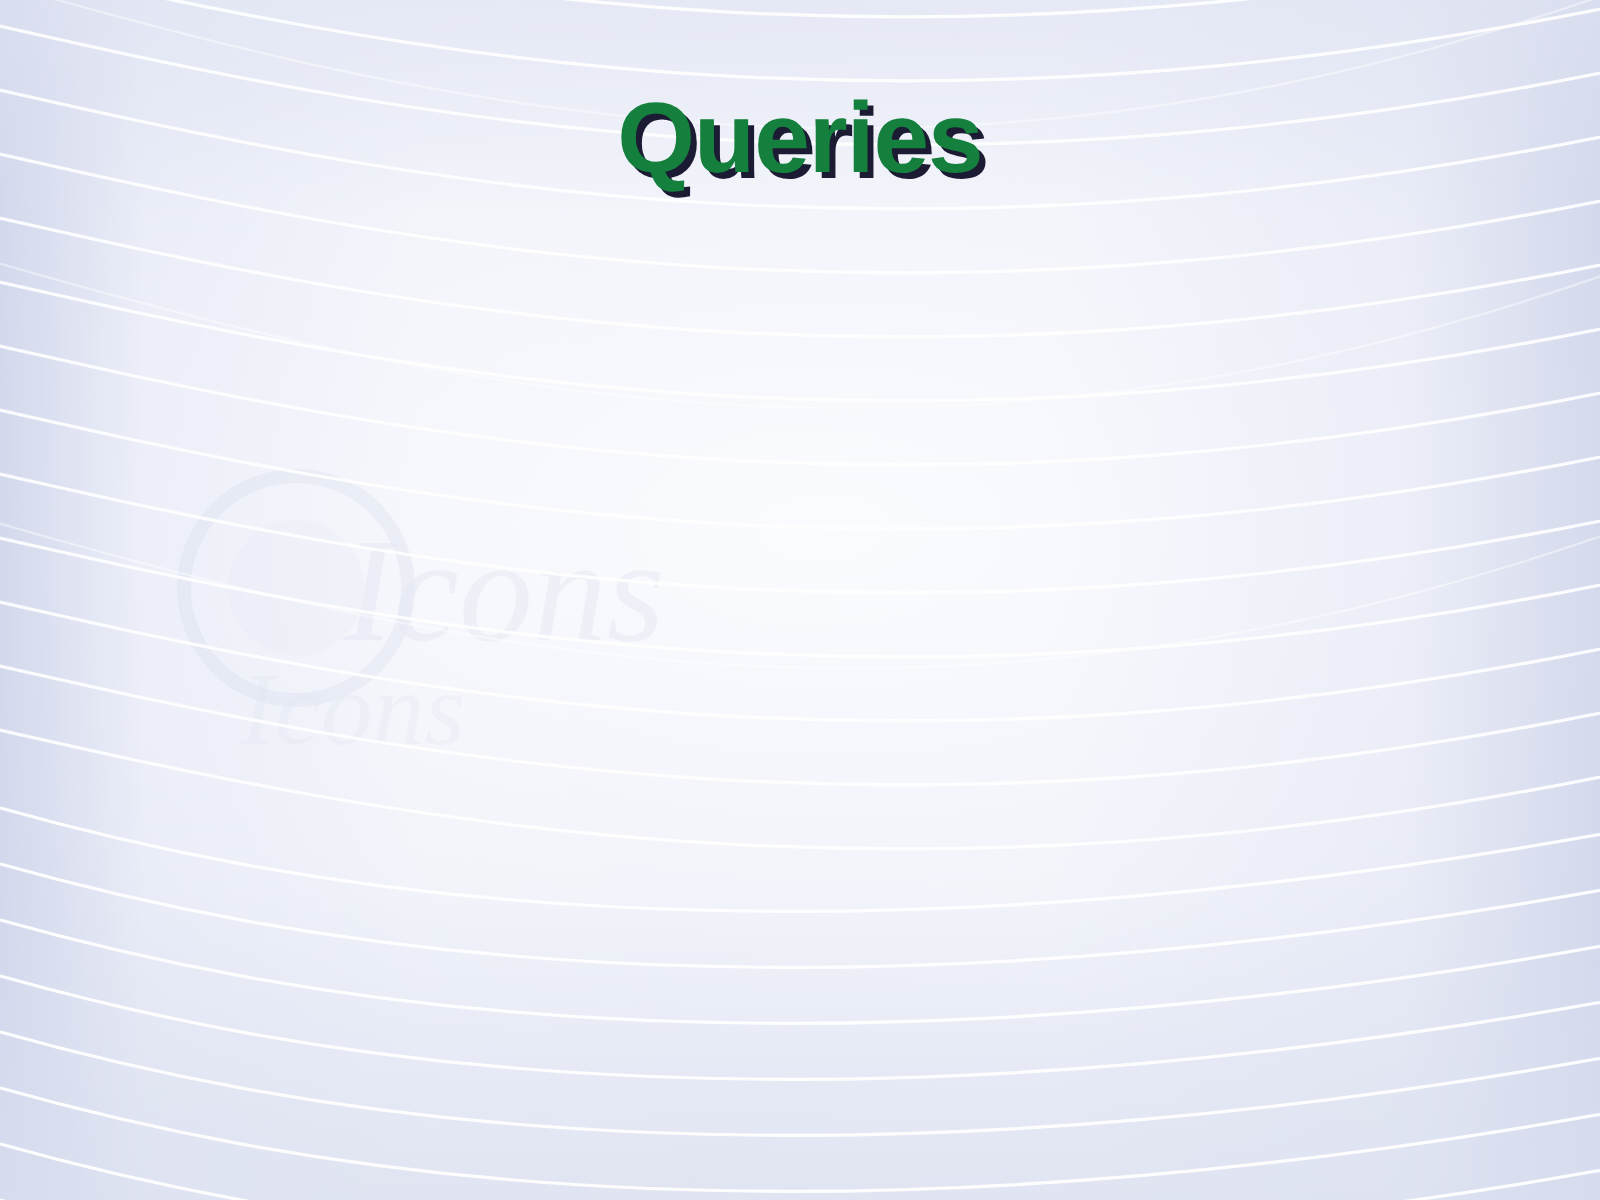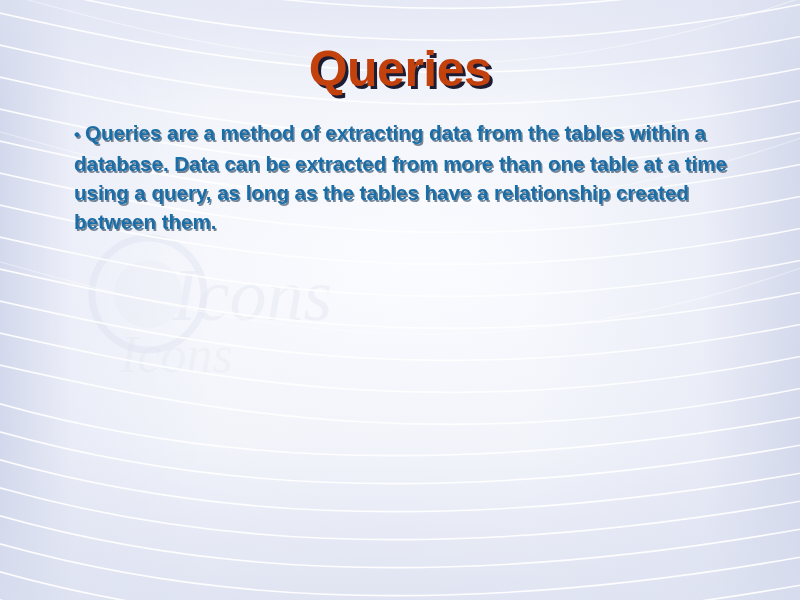--- a/index.html
+++ b/index.html
@@ -75,21 +75,21 @@
   
   #title {
     position: absolute;
     left: 0;
     top: 40px;
     width: 800px;
     text-align: center;
     font-size: 50px;
     font-weight: bold;
     letter-spacing: -0.5px;
-    color: #c2410c;
+    color: #15803d;
     text-shadow: 3px 3px 0 #1b1b33;
     white-space: nowrap;
   }
 
   
   #body-block {
     position: absolute;
     left: 74px;
     top: 118px;
     width: 660px;
@@ -166,17 +166,14 @@
 
     <g fill="none" stroke="#ffffff" stroke-width="1.1" opacity="0.45">
       <path d="M -40,-20 C 260,70 520,120 900,-40"></path>
       <path d="M -40,120 C 260,210 520,260 900,100"></path>
       <path d="M -40,250 C 260,340 520,390 900,230"></path>
     </g>
   </svg>
 
   <div id="title">Queries</div>
 
-  <div id="body-block">
-    <p id="body-text"><span class="bullet">•</span><span>Queries are a method of extracting data from the tables within a database. Data can be extracted from more than one table at a time using a query, as long as the tables have a relationship created between them.</span></p>
-  </div>
 
 </div>
 
 </body></html>

